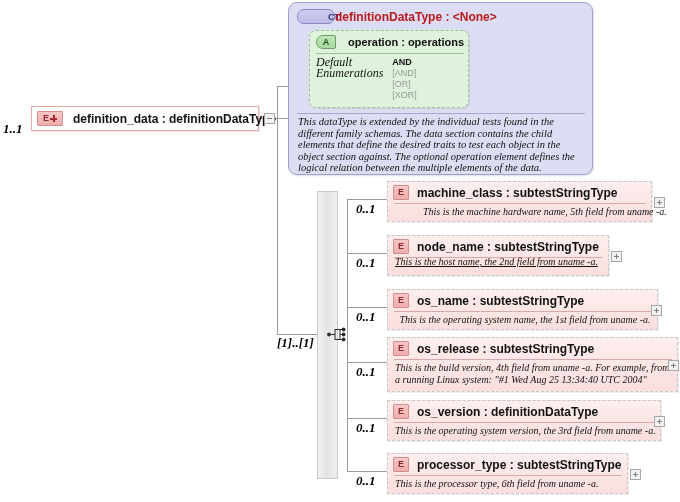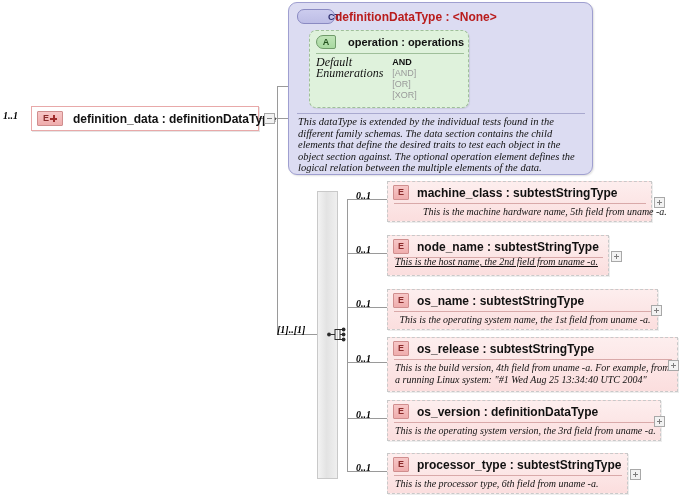--- a/index.html
+++ b/index.html
@@ -7,23 +7,23 @@
     width:680px;height:502px;position:relative;overflow:hidden;
     font-family:"Liberation Sans","DejaVu Sans",sans-serif;
     font-size:11px;color:#000;
   }
 
   
   .hline{position:absolute;height:0;border-top:1px solid #9a9a9a;}
   .vline{position:absolute;width:0;border-left:1px solid #9a9a9a;}
 
   
-  .card{position:absolute;font-style:italic;font-size:10px;color:#000;
+  .card{position:absolute;font-style:italic;font-size:13px;color:#000;
         font-family:"Liberation Serif","DejaVu Serif",serif;font-weight:bold;
-        white-space:nowrap;letter-spacing:0px;}
+        white-space:nowrap;letter-spacing:0px;margin-top:11px;}
 
   
   .exp{position:absolute;width:11px;height:11px;border:1px solid #a8a8a8;
        background:#f2f2f2;box-sizing:border-box;}
   .exp::before{content:"";position:absolute;left:2px;top:4px;width:5px;height:1px;background:#7d7d7d;}
   .exp.plus::after{content:"";position:absolute;left:4px;top:2px;width:1px;height:5px;background:#7d7d7d;}
 
   
   #defdata{
     position:absolute;left:31px;top:106px;width:228px;height:25px;

